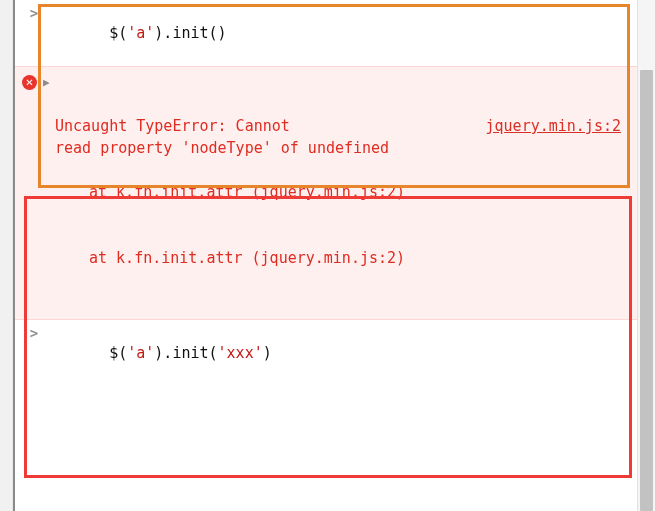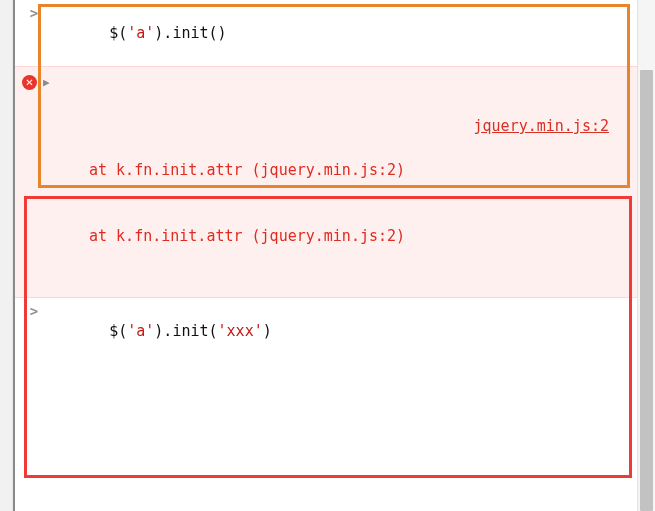--- a/index.html
+++ b/index.html
@@ -132,21 +132,21 @@
     font-size: 11px;
   }
   .err-first {
     display: block;
     padding-right: 0;
   }
   .src-link {
     color: #d93025;
     text-decoration: underline;
     float: right;
-    margin-right: 28px;
+    margin-right: 16px;
   }
   .err-stack {
     display: block;
     padding-left: 34px;
   }
 
   
   .box {
     position: absolute;
     pointer-events: none;
@@ -177,21 +177,21 @@
 
   <div class="console">
 
     <div class="row cmd">
       <span class="gutter-icon chev-in">&gt;</span><span>$(</span><span class="str">'a'</span><span>).init()</span>
     </div>
 
     <div class="error-block">
       <span class="err-icon">✕</span>
       <div class="err-text">
-        <span class="err-tri">▶</span><span class="err-first"><span class="src-link">jquery.min.js:2</span></span>
+        <span class="err-tri">▶</span><span class="err-first"><span class="src-link">jquery.min.js:2</span><span>Uncaught TypeError: Cannot</span></span><span>read property 'nodeType' of undefined</span>
         <span class="err-stack">at k.fn.init.attr (jquery.min.js:2)</span>
         <span class="err-stack">at k.fn.init.attr (jquery.min.js:2)</span>
       </div>
     </div>
 
     <div class="row cmd">
       <span class="gutter-icon chev-in">&gt;</span><span>$(</span><span class="str">'a'</span><span>).init(</span><span class="str">'xxx'</span><span>)</span>
     </div>
 
   </div>

